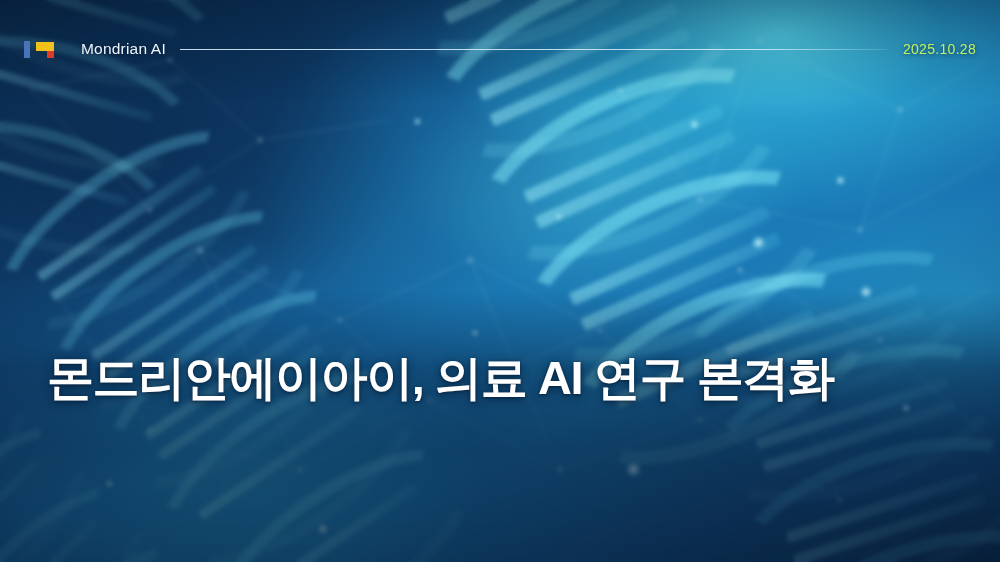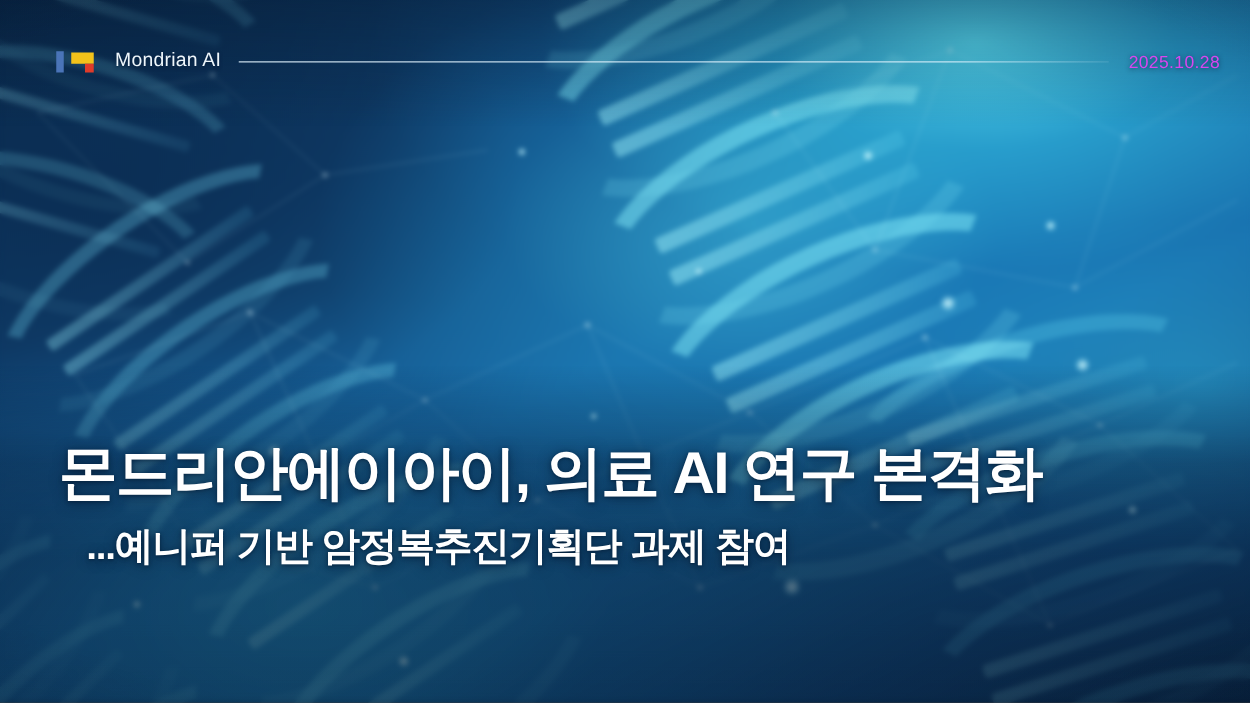--- a/index.html
+++ b/index.html
@@ -121,22 +121,22 @@
     top: 34px;
     height: 30px;
     display: flex;
     align-items: center;
     z-index: 6;
   }
 
   .brand {
     display: flex;
     align-items: center;
-    gap: 17px;
-    margin-left: 45px;
+    gap: 27px;
+    margin-left: 24px;
     flex: 0 0 auto;
   }
 
   
   .brand-mark {
     position: relative;
     width: 30px;
     height: 17px;
     flex: 0 0 auto;
   }
@@ -167,21 +167,21 @@
 
   .header-rule {
     flex: 1 1 auto;
     height: 1px;
     margin: 0 16px 0 14px;
     background: linear-gradient(90deg, rgba(226,244,255,0.88) 0%, rgba(226,244,255,0.80) 82%, rgba(226,244,255,0.12) 100%);
   }
 
   .header-date {
     margin-right: 24px;
-    color: #d946ef;
+    color: #bef264;
     font-size: 14px;
     font-weight: 400;
     letter-spacing: 0.3px;
     white-space: nowrap;
     text-shadow: 0 1px 4px rgba(0,22,48,0.65);
     flex: 0 0 auto;
   }
 
   
   .headline {
@@ -375,16 +375,15 @@
       <span class="brand-name">Mondrian AI</span>
     </div>
 
     <div class="header-rule"></div>
 
     <div class="header-date">2025.10.28</div>
   </div>
 
   <div class="headline">
     <h1 class="headline-title">몬드리안에이아이, 의료 AI 연구 본격화</h1>
-    <p class="headline-sub">...예니퍼 기반 암정복추진기획단 과제 참여</p>
   </div>
 
 </div>
 
 </body></html>

